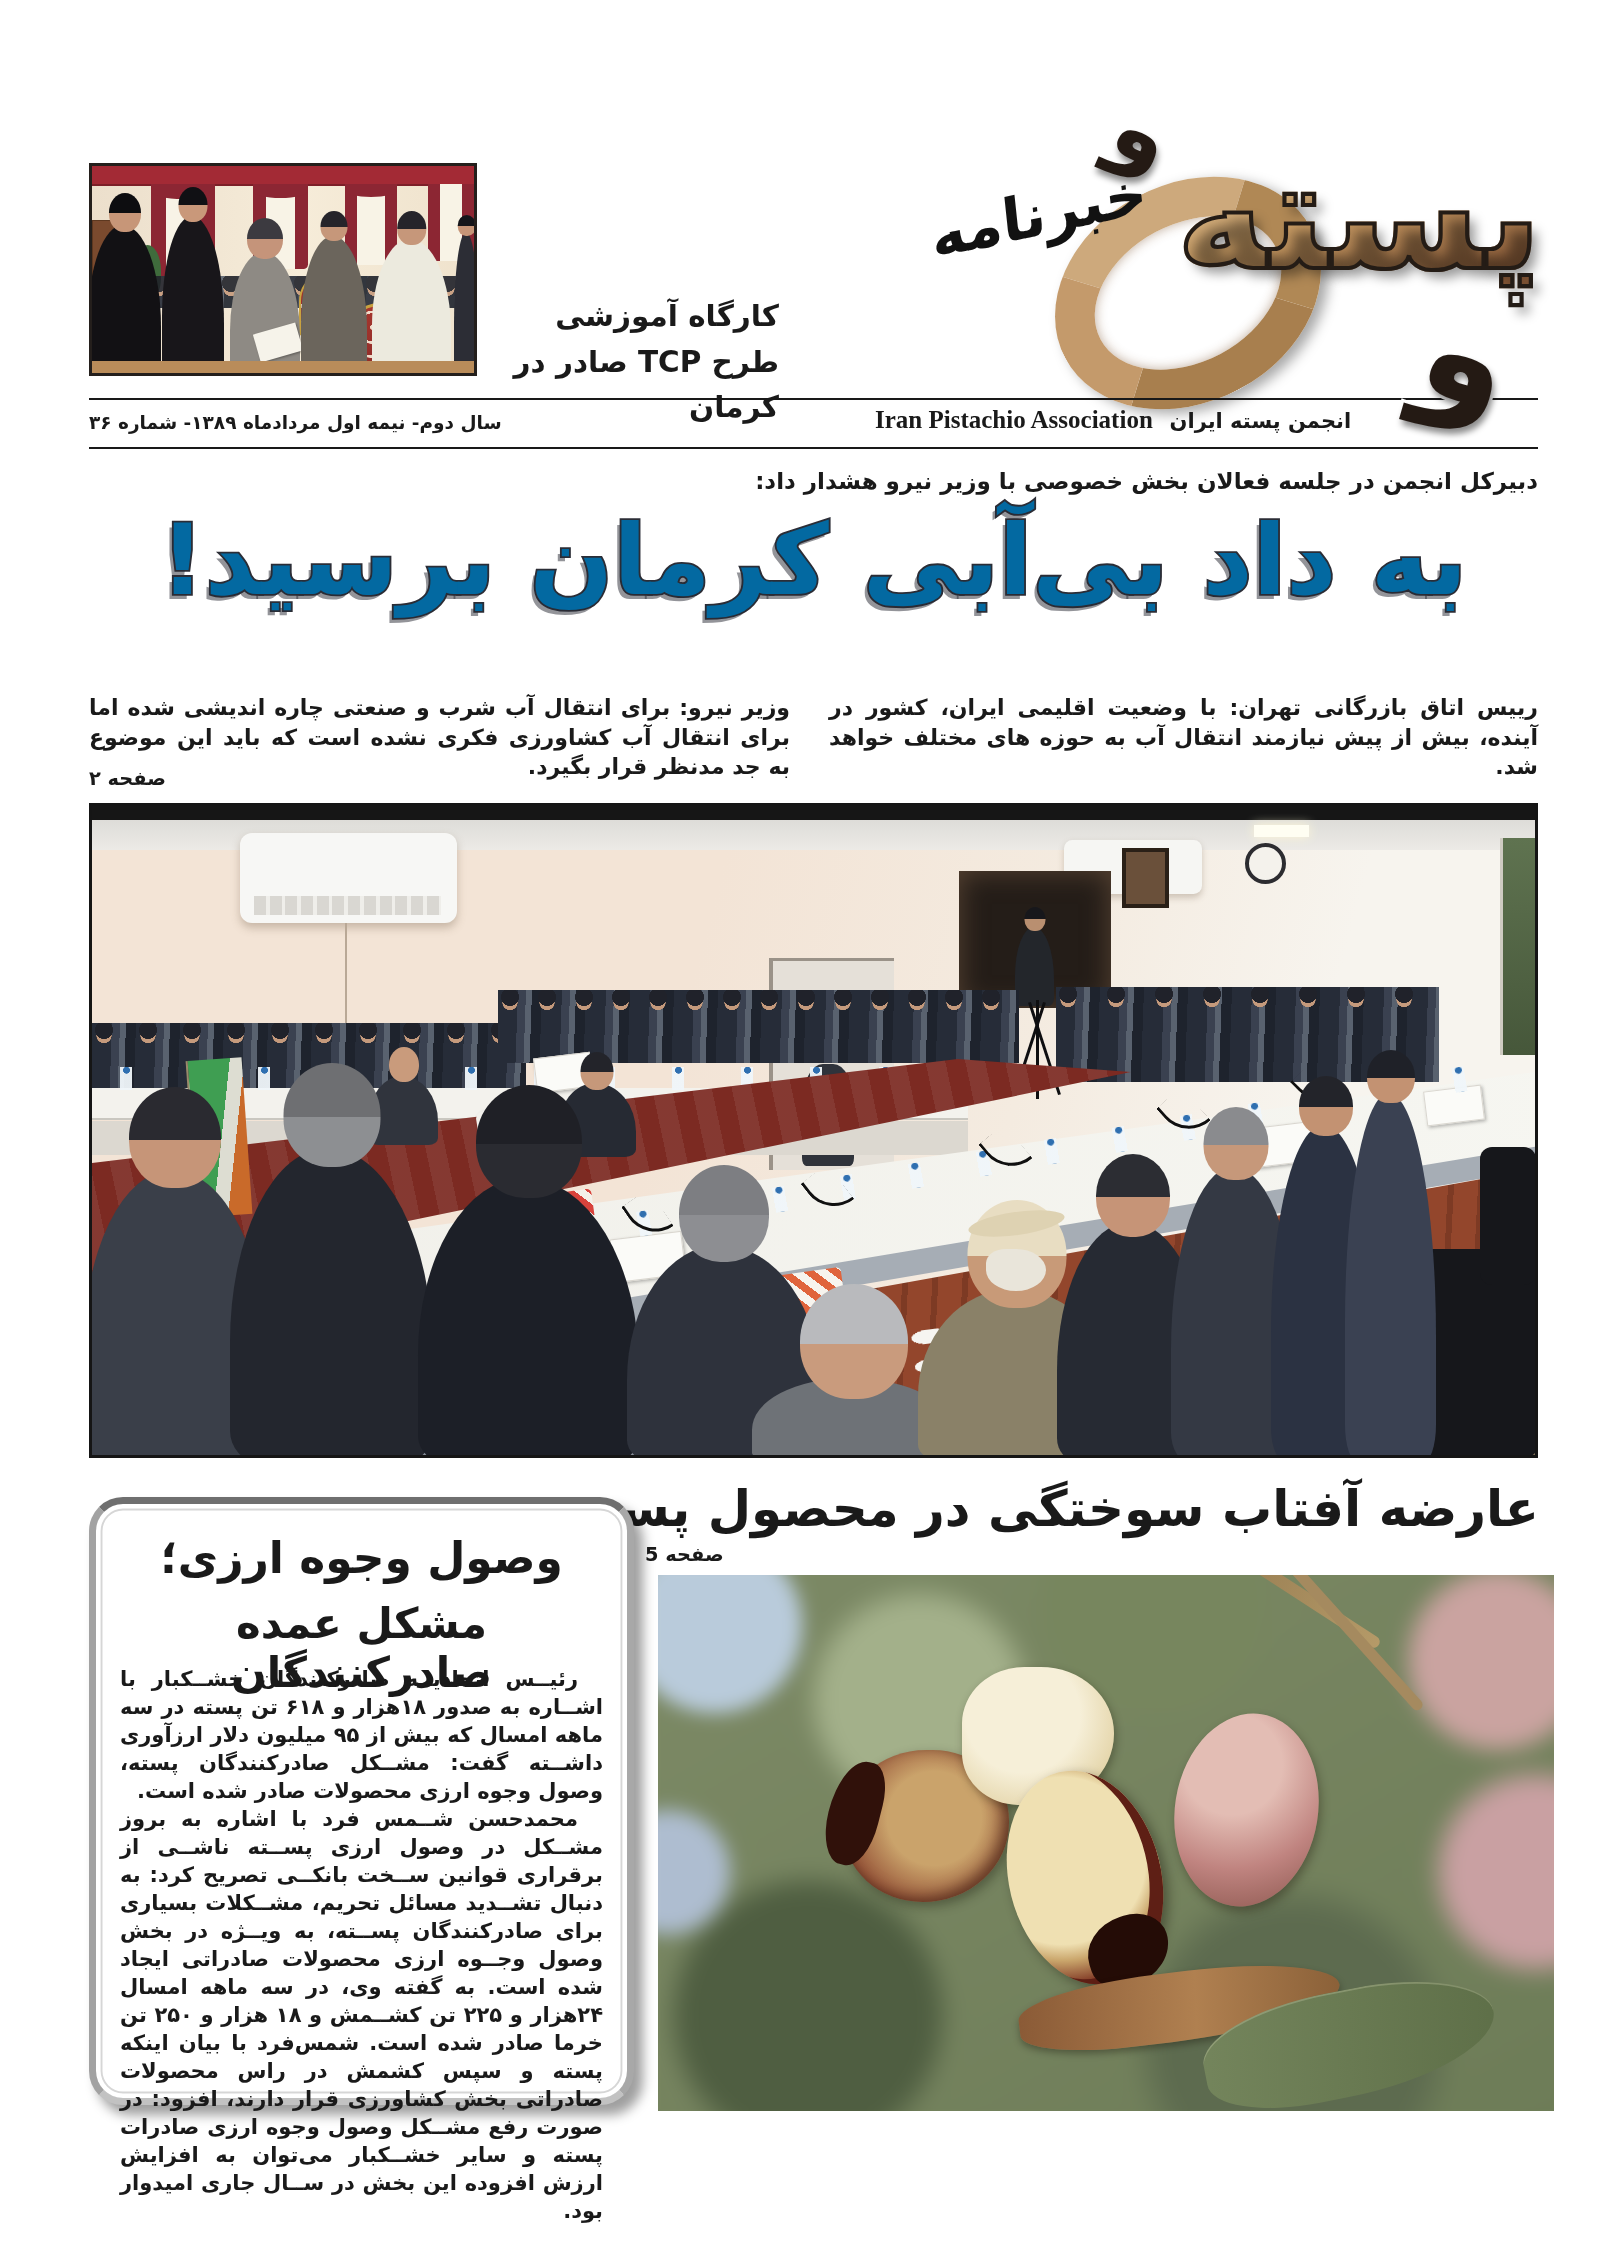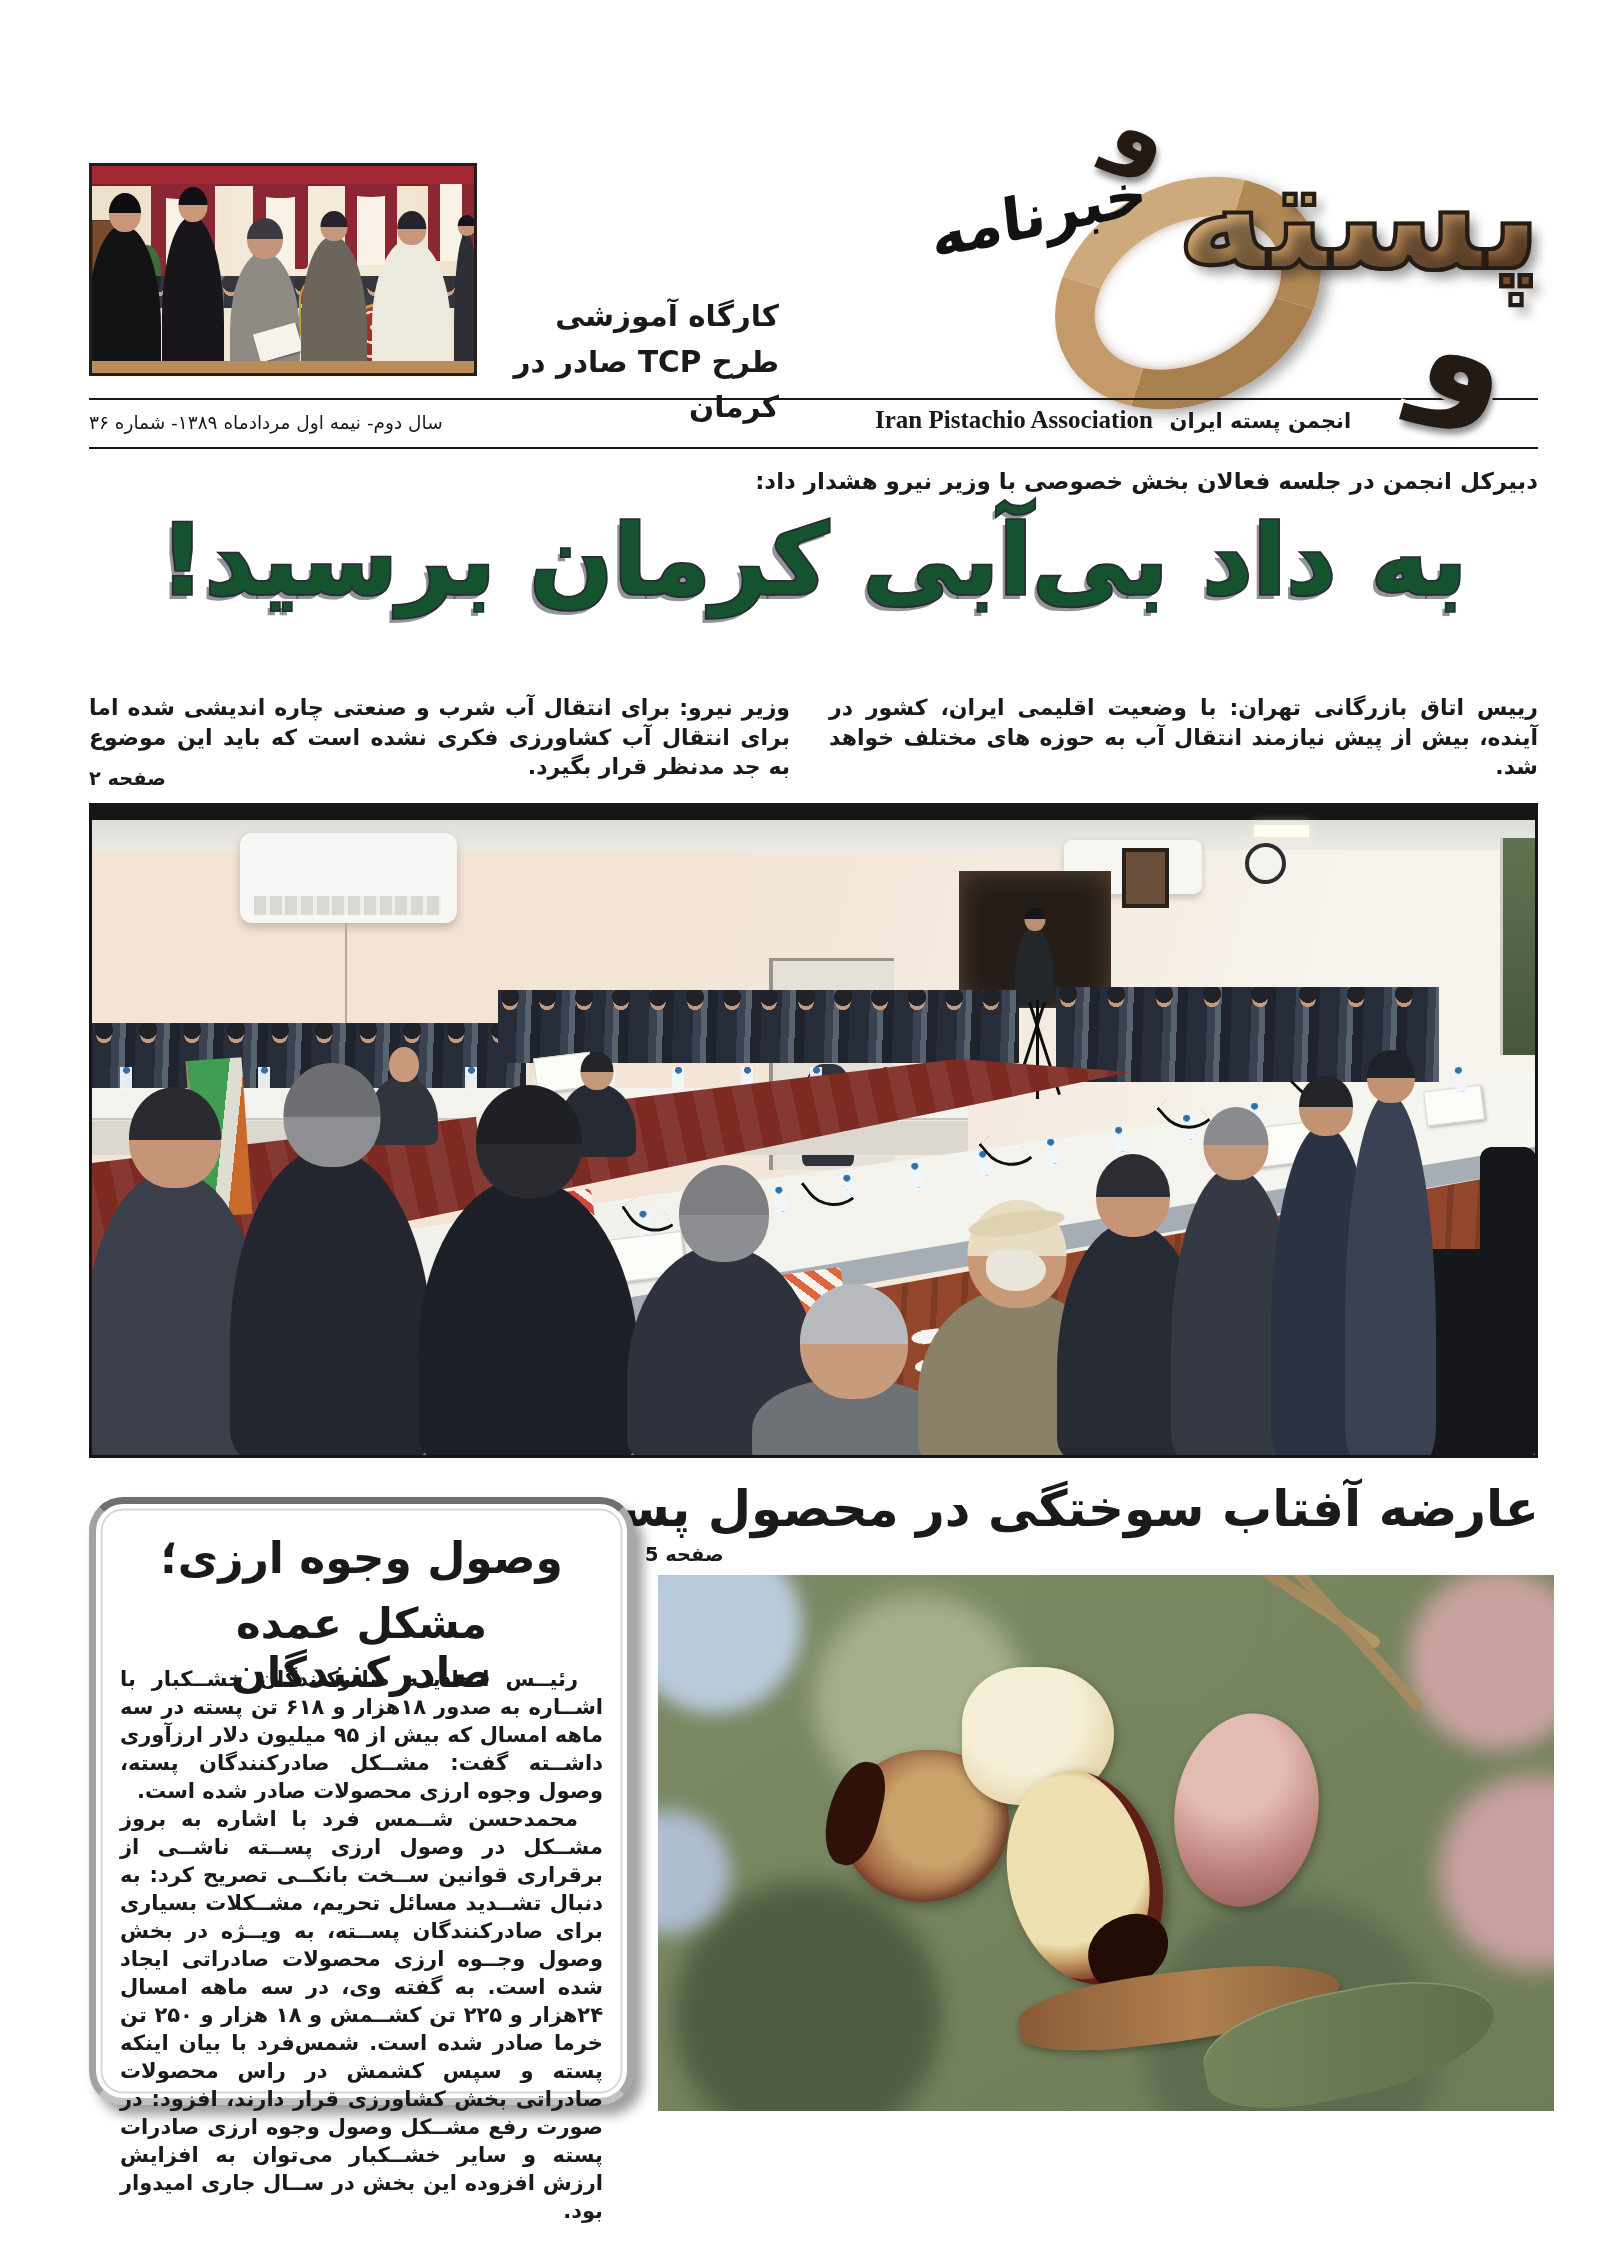--- a/index.html
+++ b/index.html
@@ -2,37 +2,37 @@
 <html lang="fa" dir="rtl" style="font-size:7.4px"><head>
 <meta charset="utf-8">
 <style>
   html,body{margin:0;padding:0;background:#e9e9e9;}
   .page{position:relative;width:1621px;height:2261px;background:#ffffff;overflow:hidden;
         font-family:"DejaVu Sans",sans-serif;color:#1a1a1a;}
   .a{position:absolute;}
   .rule{position:absolute;left:90px;width:1449px;height:2.3px;background:#191919;}
 
   
-  .issue-line{font-size:18.5px;font-weight:400;white-space:nowrap;}
+  .issue-line{font-size:18.5px;font-weight:700;white-space:nowrap;}
   .assoc-fa{font-size:21px;font-weight:800;}
   .assoc-en{font-family:"Liberation Serif",serif;font-size:25px;font-weight:700;}
   .khabarnameh{font-size:59px;font-weight:700;transform:rotate(-12deg) skewX(-6deg);color:#121212;}
   .logo-word{font-size:152px;font-weight:900;line-height:1;
      background:linear-gradient(160deg,#e3c79c 10%,#c69a63 45%,#8a5a38 90%);
      -webkit-background-clip:text;background-clip:text;color:transparent;
      -webkit-text-stroke:4.2px #241c16;text-shadow:7.4px 8.3px 12px rgba(0,0,0,.40);}
   .ring{width:198px;height:138px;border:40px solid #bd9366;border-radius:50%;
      border-color:#cda97c #b08855 #a87f4e #c49a6b;transform:rotate(-28deg);
      box-shadow:4.6px 7.4px 13px rgba(0,0,0,.35), inset 0 0 12px rgba(110,66,28,.45);}
   .swirl{font-weight:900;color:#241a14;-webkit-text-stroke:6.5px #ffffff;paint-order:stroke fill;
      text-shadow:3.7px 4.6px 6.5px rgba(0,0,0,.45);line-height:1;}
 
   
   .kicker{font-size:23px;font-weight:900;text-align:right;}
-  .headline{font-size:98px;font-weight:900;text-align:center;line-height:1.15;color:#14532d;
+  .headline{font-size:98px;font-weight:900;text-align:center;line-height:1.15;color:#0369a1;
      -webkit-text-stroke:3.7px #2b2d36;paint-order:stroke fill;
      text-shadow:-4.2px 5px 0 rgba(40,42,52,.50);white-space:nowrap;}
   .deck{font-size:22px;font-weight:700;line-height:29.5px;text-align:justify;}
   .pageref{font-size:19.4px;font-weight:800;}
 
   
   .photoframe{position:absolute;overflow:hidden;box-sizing:border-box;}
   .crowd{position:absolute;
     background-image:
       radial-gradient(circle at 12px 7px,#20222a 0 8.8px,rgba(0,0,0,0) 9.2px),

